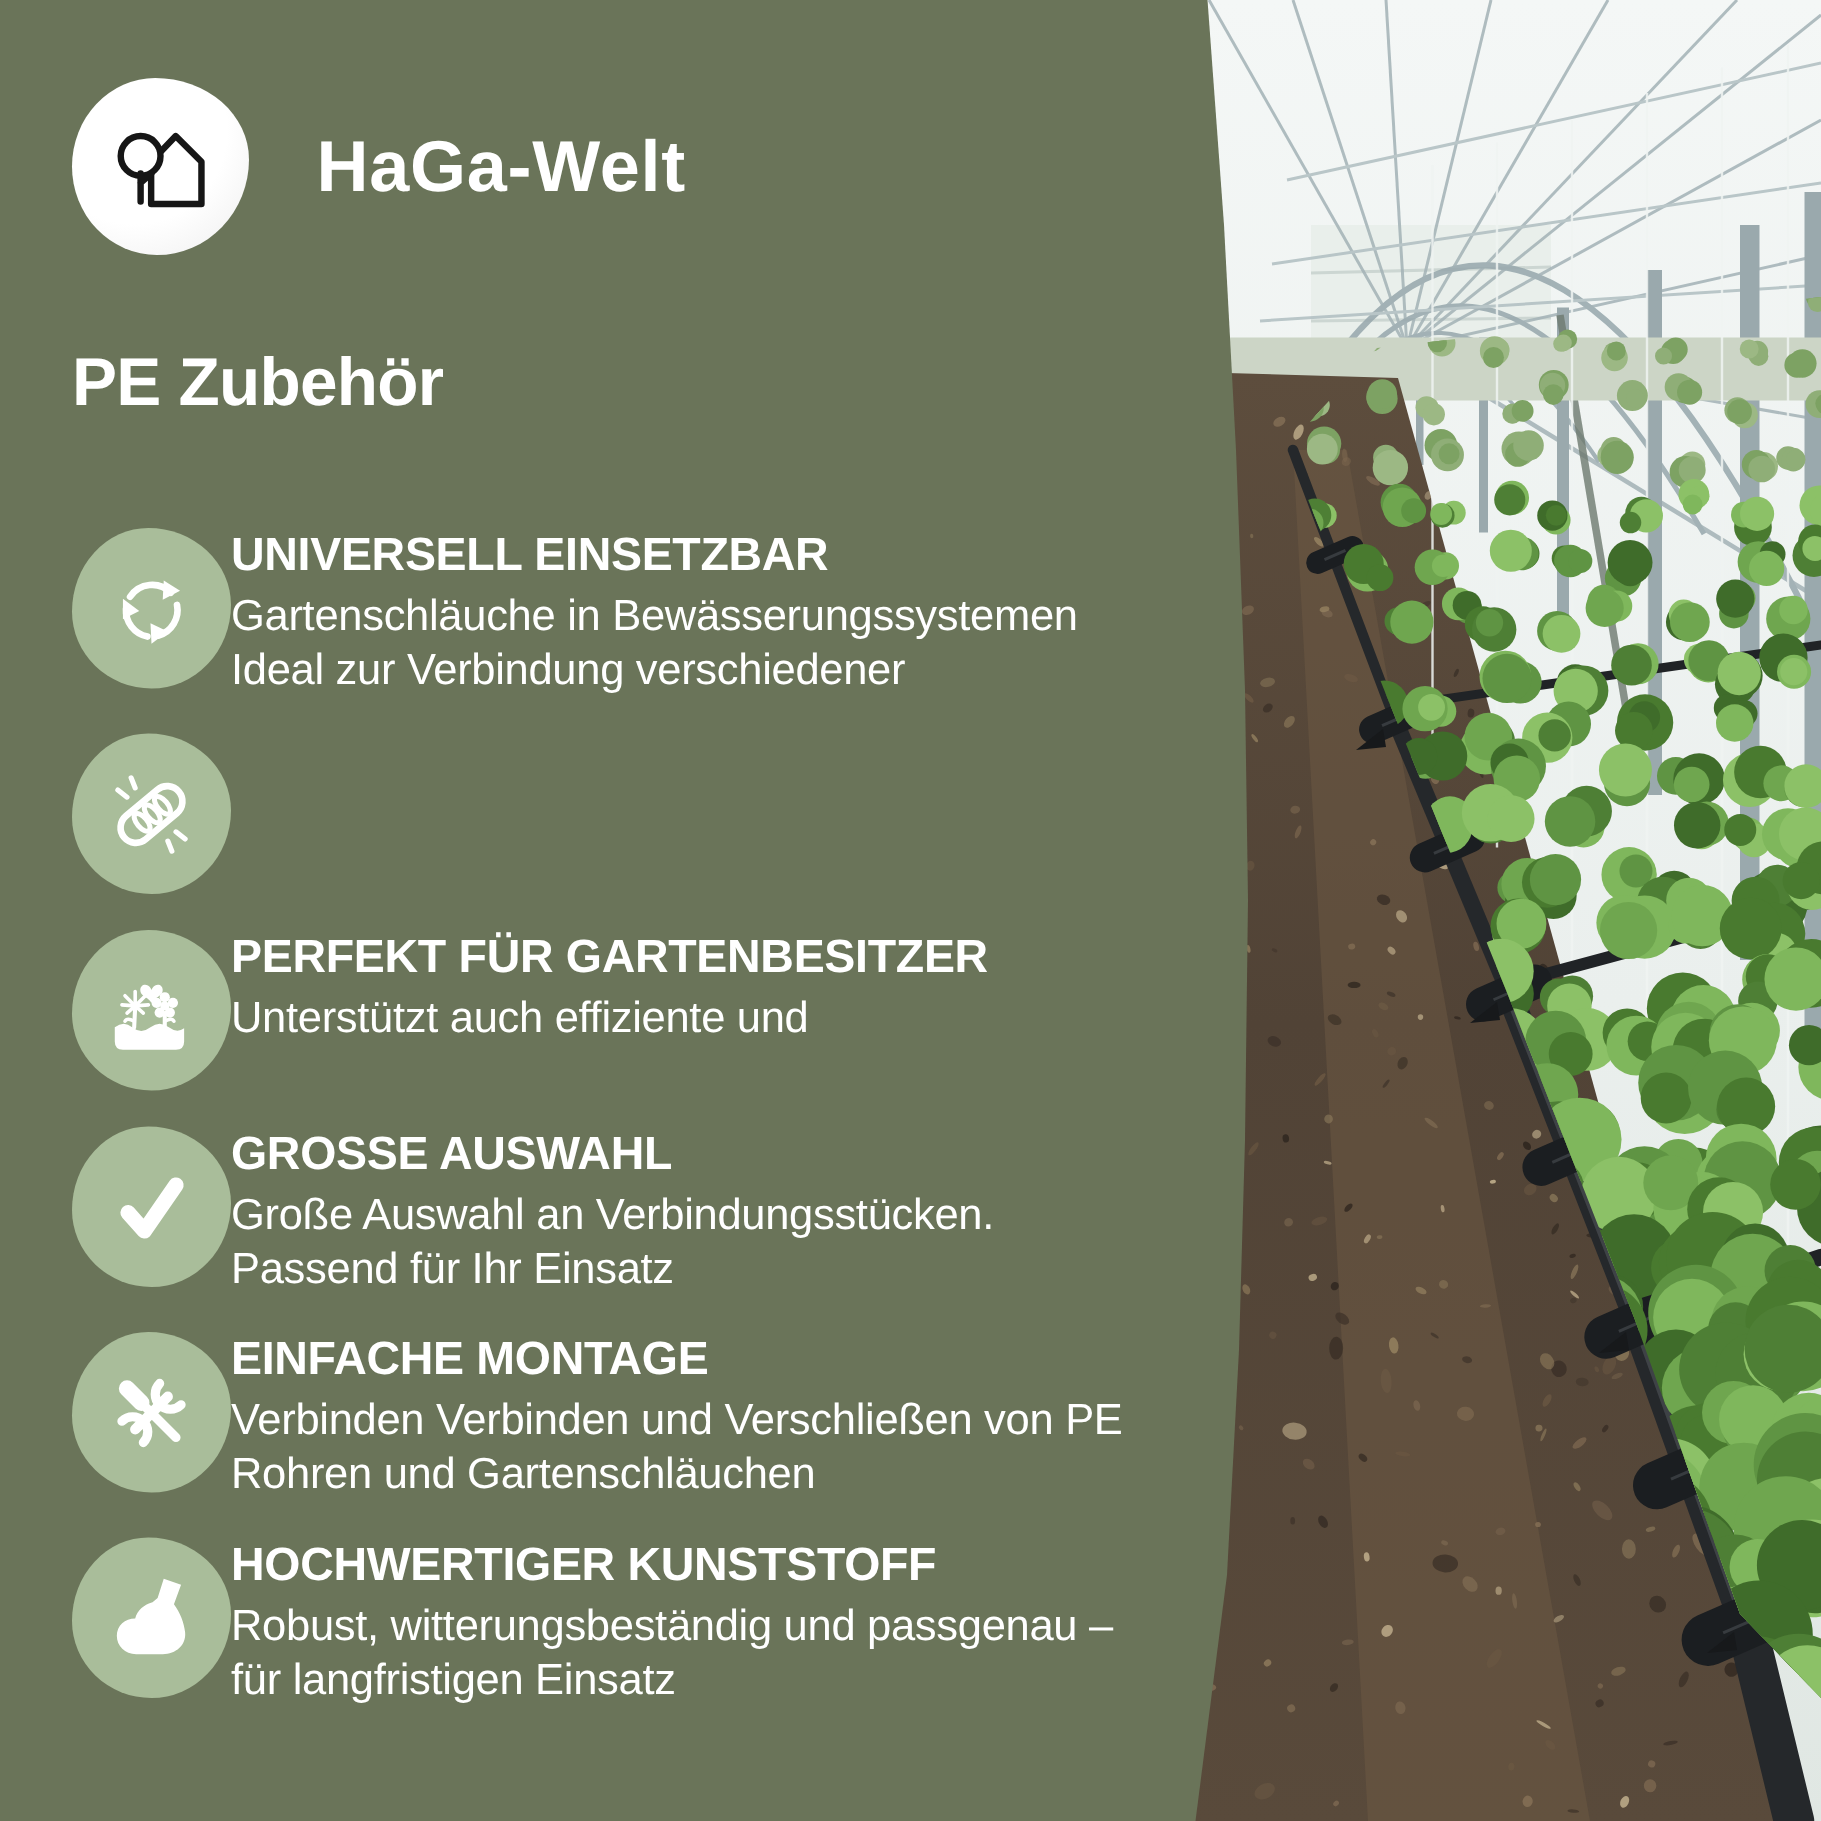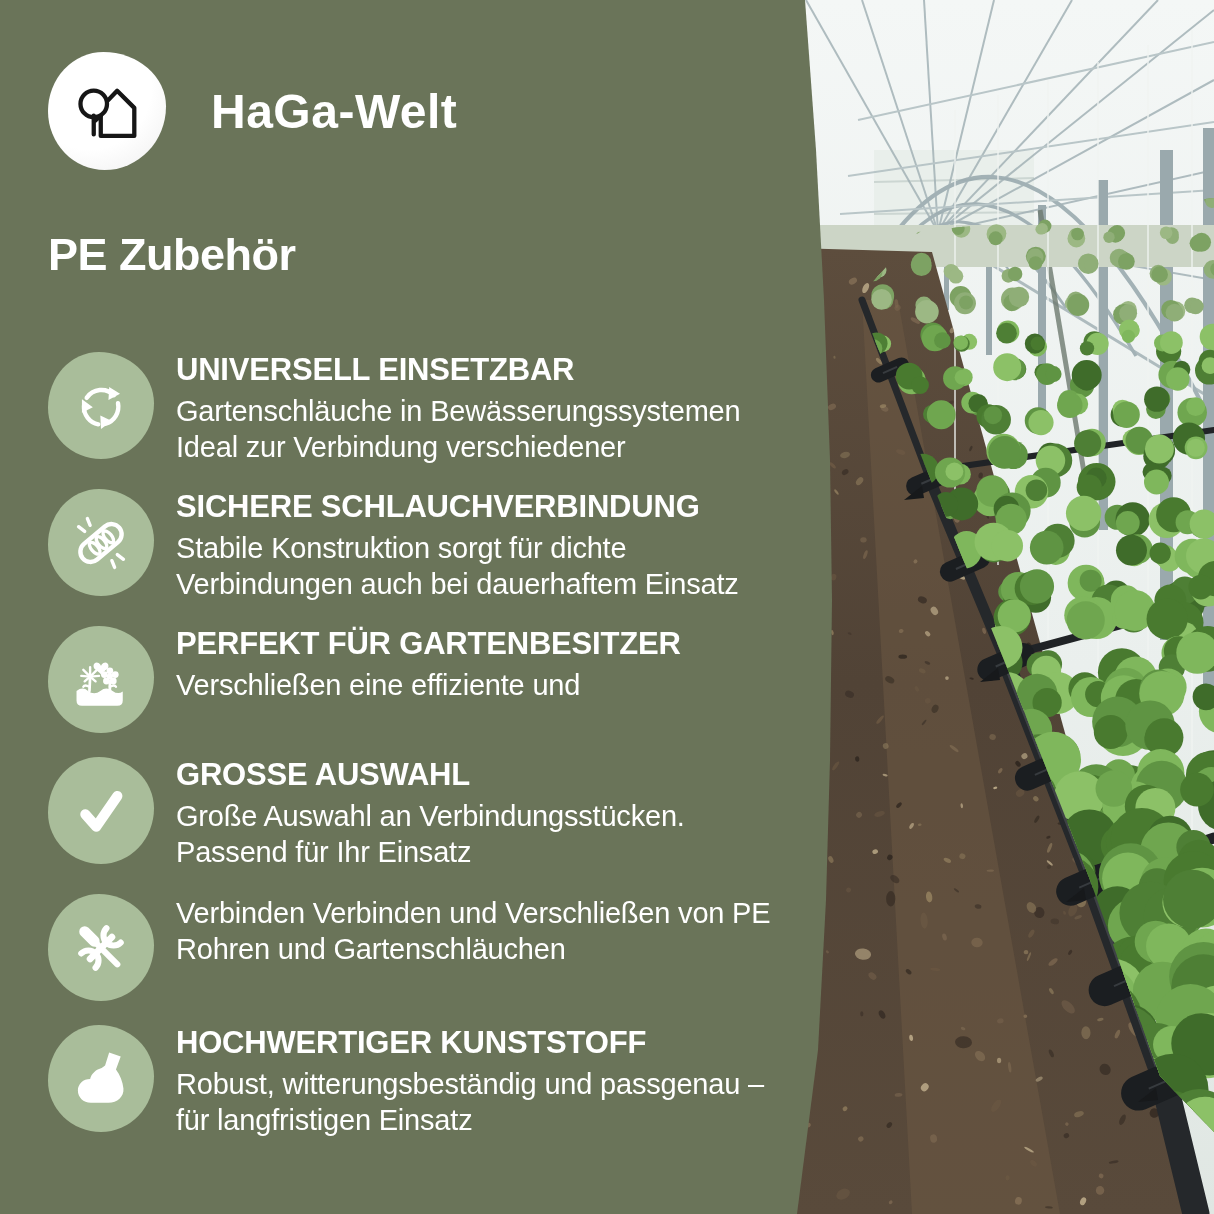--- a/index.html
+++ b/index.html
@@ -20,21 +20,21 @@
     width:118px;height:118px;flex:0 0 auto;
     border-radius:47% 53% 52% 48% / 50% 46% 54% 50%;
     background:radial-gradient(circle at 35% 30%, #ffffff 55%, #ededed 100%);
     display:flex;align-items:center;justify-content:center;
   }
   .logo-blob svg{width:78px;height:78px;}
   .brand-name{font-size:48px;font-weight:700;color:var(--text-white,#fff);letter-spacing:0.5px;}
   .title{position:absolute;top:232px;left:48px;margin:0;font-size:45px;line-height:1;
     font-weight:700;color:var(--text-white,#fff);letter-spacing:-0.5px;}
   .features{position:absolute;top:352px;left:48px;width:790px;display:flex;flex-direction:column;gap:24px;}
-  .feature{display:flex;align-items:flex-start;gap:22px;}
+  .feature{display:flex;align-items:flex-start;}
   .icon-circle{
     flex:0 0 auto;width:106px;height:107px;
     border-radius:48% 52% 50% 50% / 52% 48% 52% 48%;
     background:var(--icon-circle-green,#a9bd9a);
     display:flex;align-items:center;justify-content:center;
   }
   .icon-circle svg{width:68px;height:68px;}
   .feature-text{padding-top:1px;}
   .f-head{margin:0 0 6px;font-size:31px;line-height:34px;font-weight:700;
     color:var(--text-white,#fff);letter-spacing:-0.2px;}
@@ -1218,25 +1218,20 @@
               <ellipse cx="64" cy="50" rx="5" ry="10.5" fill="none" stroke="#fff" stroke-width="5"></ellipse>
             </g>
             <g stroke="#fff" stroke-width="5" stroke-linecap="round">
               <line x1="30" y1="14" x2="34" y2="24"></line>
                 <line x1="17" y1="26" x2="26" y2="33"></line>
               <line x1="70" y1="86" x2="66" y2="76"></line>
                 <line x1="83" y1="74" x2="74" y2="67"></line>
             </g>
           </svg>
         </div>
-        <div class="feature-text">
-          <h2 class="f-head">SICHERE SCHLAUCHVERBINDUNG</h2>
-          <span class="f-line">Stabile Konstruktion sorgt für dichte</span>
-          <span class="f-line">Verbindungen auch bei dauerhaftem Einsatz</span>
-        </div>
       </div>
 
       <div class="feature">
         <div class="icon-circle">
           <svg viewBox="0 0 100 100">
             <g fill="#fff">
               <path d="M14,66 q 9,-7 17,0 q 9,7 18,0 q 9,-7 18,0 q 8,6 15,1 L 82,80 q 0,8 -8,8 L 22,88 q -8,0 -8,-8 Z"></path>
               <path d="M50 42 C 45.5 35.5, 39 35.5, 39 29.5 C 39 25, 43 23, 46.5 25 C 48.6 26.2, 49.6 28, 50 29.5 C 50.4 28, 51.4 26.2, 53.5 25 C 57 23, 61 25, 61 29.5 C 61 35.5, 54.5 35.5, 50 42 Z"></path>
               <circle cx="63" cy="45" r="4.5"></circle>
               <circle cx="63" cy="36.5" r="5"></circle>
@@ -1257,21 +1252,21 @@
                   <line x1="34" y1="45" x2="26" y2="52"></line>
                 <line x1="34" y1="45" x2="42" y2="52"></line>
               </g>
               <path d="M33,60 Q 26,56 24,60" stroke-width="3.5"></path>
               <path d="M63,60 Q 70,56 72,60" stroke-width="3.5"></path>
             </g>
           </svg>
         </div>
         <div class="feature-text">
           <h2 class="f-head">PERFEKT FÜR GARTENBESITZER</h2>
-          <span class="f-line">Verschließen eine effiziente und</span>
+          <span class="f-line">Unterstützt auch effiziente und</span>
         </div>
       </div>
 
       <div class="feature">
         <div class="icon-circle">
           <svg viewBox="0 0 100 100">
             <path d="M 27,55 L 43,73 L 74,28" fill="none" stroke="#fff" stroke-width="15" stroke-linecap="round" stroke-linejoin="round"></path>
           </svg>
         </div>
         <div class="feature-text">
@@ -1287,20 +1282,21 @@
             <g stroke="#fff" stroke-linecap="round" fill="none">
               <line x1="26" y1="26" x2="40" y2="40" stroke-width="16"></line>
               <line x1="38" y1="38" x2="74" y2="74" stroke-width="9"></line>
               <line x1="34" y1="66" x2="66" y2="34" stroke-width="10"></line>
               <path d="M 58,21 A 14,14 0 1 0 79,42" stroke-width="9"></path>
               <path d="M 42,79 A 14,14 0 1 0 21,58" stroke-width="9"></path>
             </g>
           </svg>
         </div>
         <div class="feature-text">
+          <h2 class="f-head">EINFACHE MONTAGE</h2>
           <span class="f-line">Verbinden Verbinden und Verschließen von PE</span>
           <span class="f-line">Rohren und Gartenschläuchen</span>
         </div>
       </div>
 
       <div class="feature">
         <div class="icon-circle">
           <svg viewBox="0 0 100 100">
             <path fill="#fff" d="M 62,11 L 79,17 L 72,36 C 78,44 82,54 83,64 C 84,76 74,85 61,85 L 35,85 C 24,85 16,77 16,67 C 16,57 24,50 34,50 C 36,42 43,36 51,34 L 56,30 Z"></path>
           </svg>

